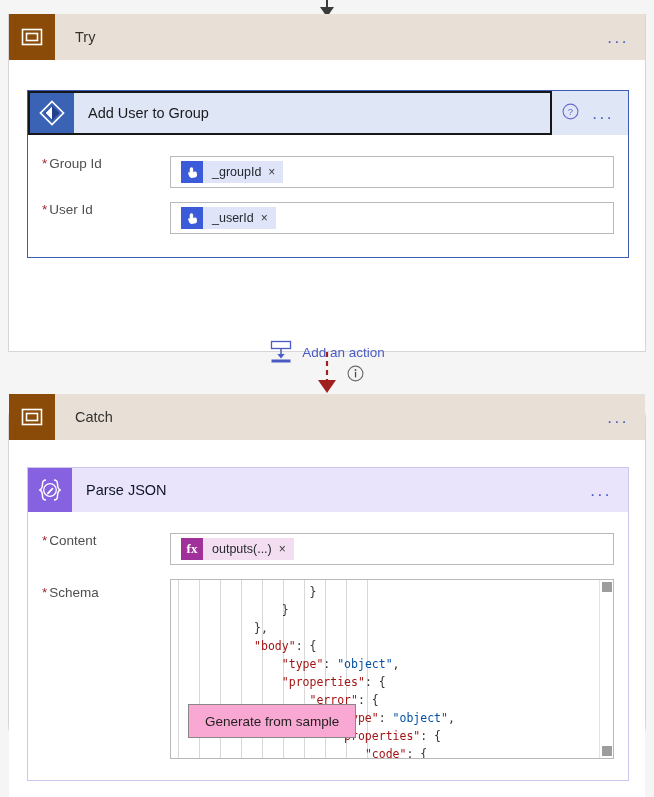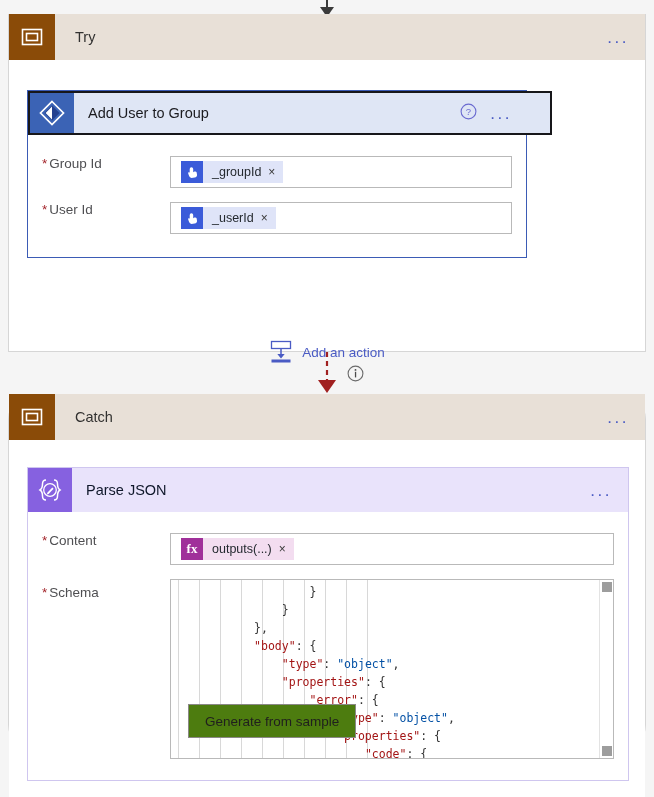--- a/index.html
+++ b/index.html
@@ -257,21 +257,21 @@
   .vscroll .thumb {
     position: absolute;
     left: 2px; width: 10px; height: 10px;
     background: #9d9d9d;
   }
 
   
   .gen-btn {
     position: absolute;
     height: 34px;
-    background: #4d7c0f;
+    background: #f9a8d4;
     border: 1px solid #8a8886;
     color: #201f1e;
     font-size: 13.5px;
     font-family: "Liberation Sans", sans-serif;
     cursor: pointer;
     padding: 0 16px;
   }
 </style>
 </head>
 <body>
@@ -292,21 +292,21 @@
           <rect x="1.5" y="3.5" width="19" height="15" fill="none" stroke="#ffffff" stroke-width="1.6"></rect>
           <rect x="5.5" y="7.5" width="11" height="7" fill="none" stroke="#ffffff" stroke-width="1.6"></rect>
         </svg>
       </div>
       <div class="scope-title">Try</div>
       <div class="ellipsis">...</div>
     </div>
 
     <div class="scope-body" style="height:291px;">
 
-      <div class="action-card" style="left:18px; top:30px; width:500px;">
+      <div class="action-card" style="left:18px; top:30px; width:602px;">
 
         <div class="card-titlebar selected" style="width:524px;">
           <div class="card-icon">
             <svg width="28" height="28" viewBox="0 0 28 28">
               <polygon points="14,2.5 25.5,14 14,25.5 2.5,14" fill="none" stroke="#ffffff" stroke-width="1.7"></polygon>
               <polygon points="14,6.5 21.5,14 14,21.5 6.5,14" fill="#23408e"></polygon>
               <polygon points="14,7.5 14,20.5 7.6,14" fill="#ffffff"></polygon>
             </svg>
           </div>
           <div class="card-title">Add User to Group</div>

